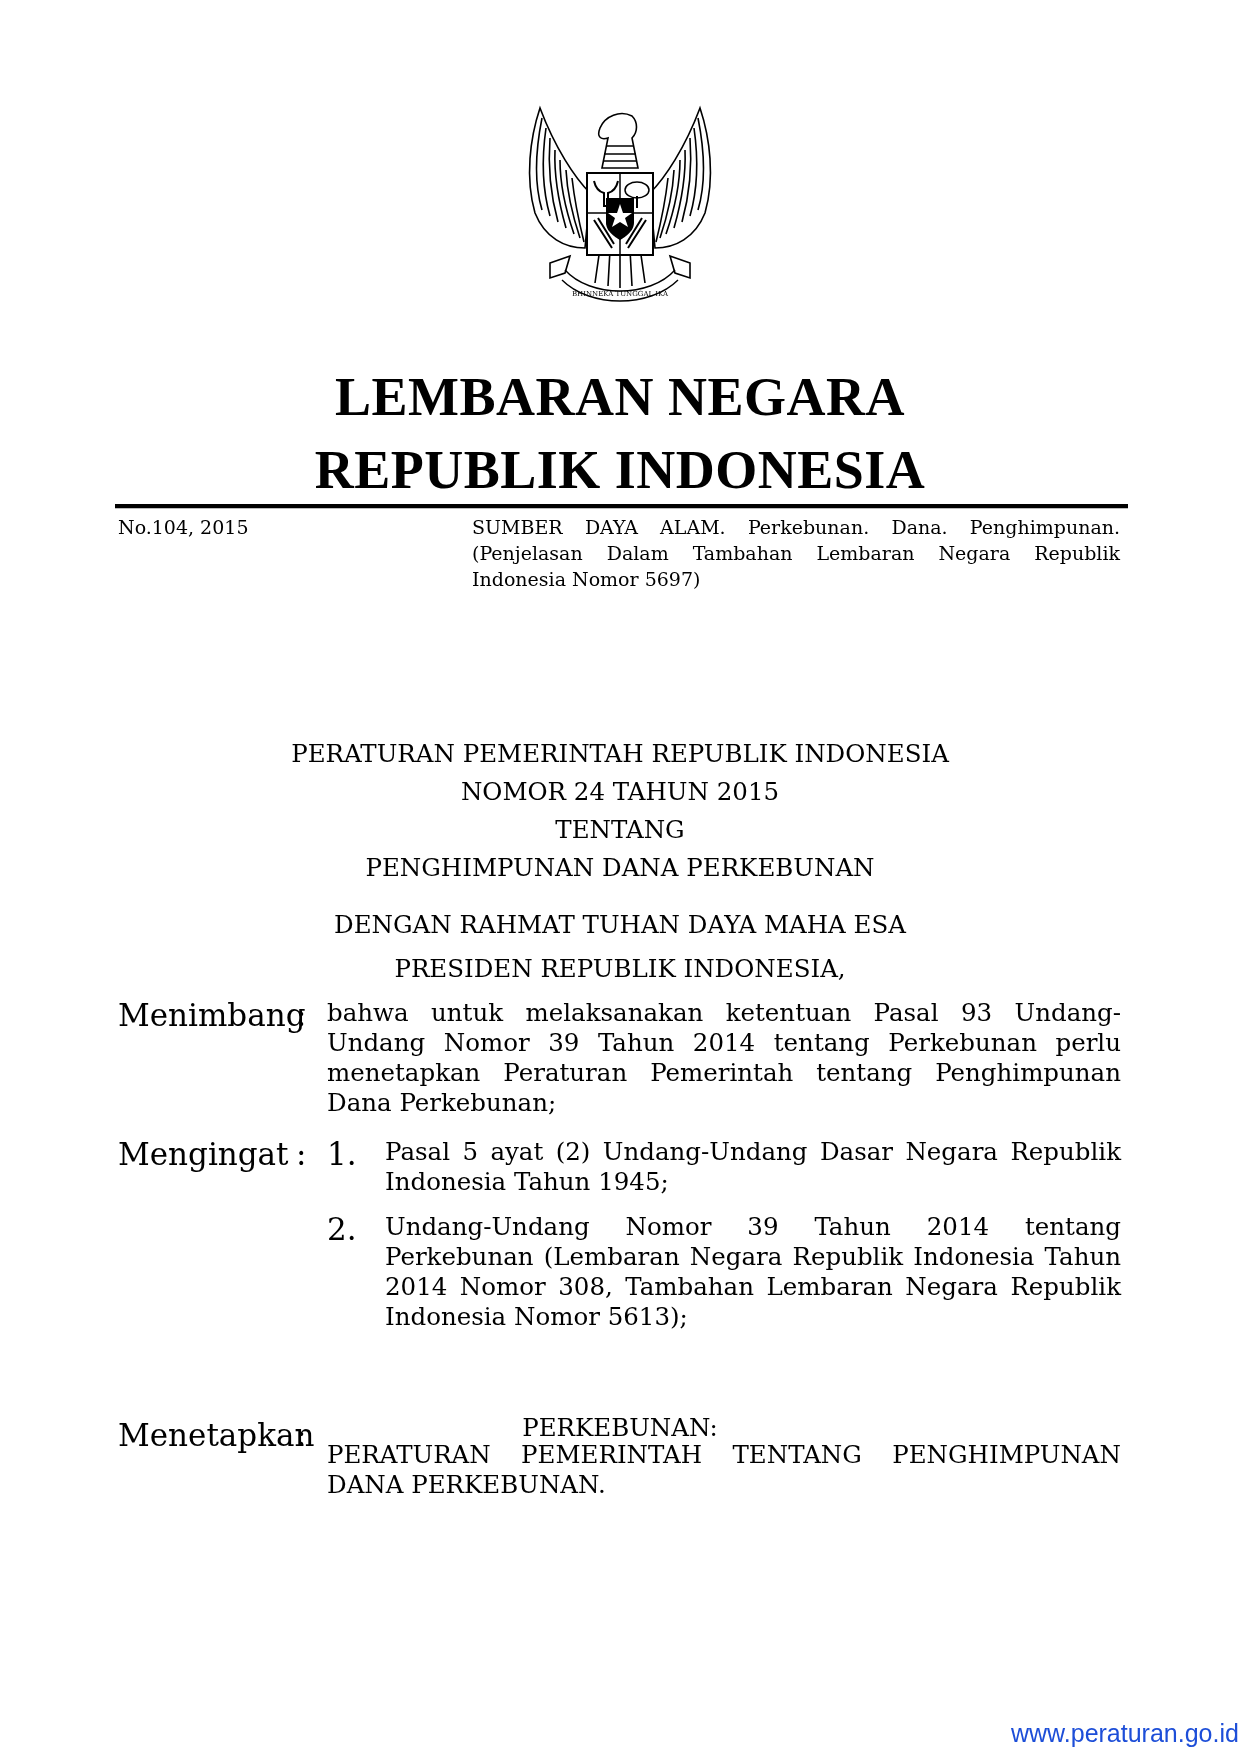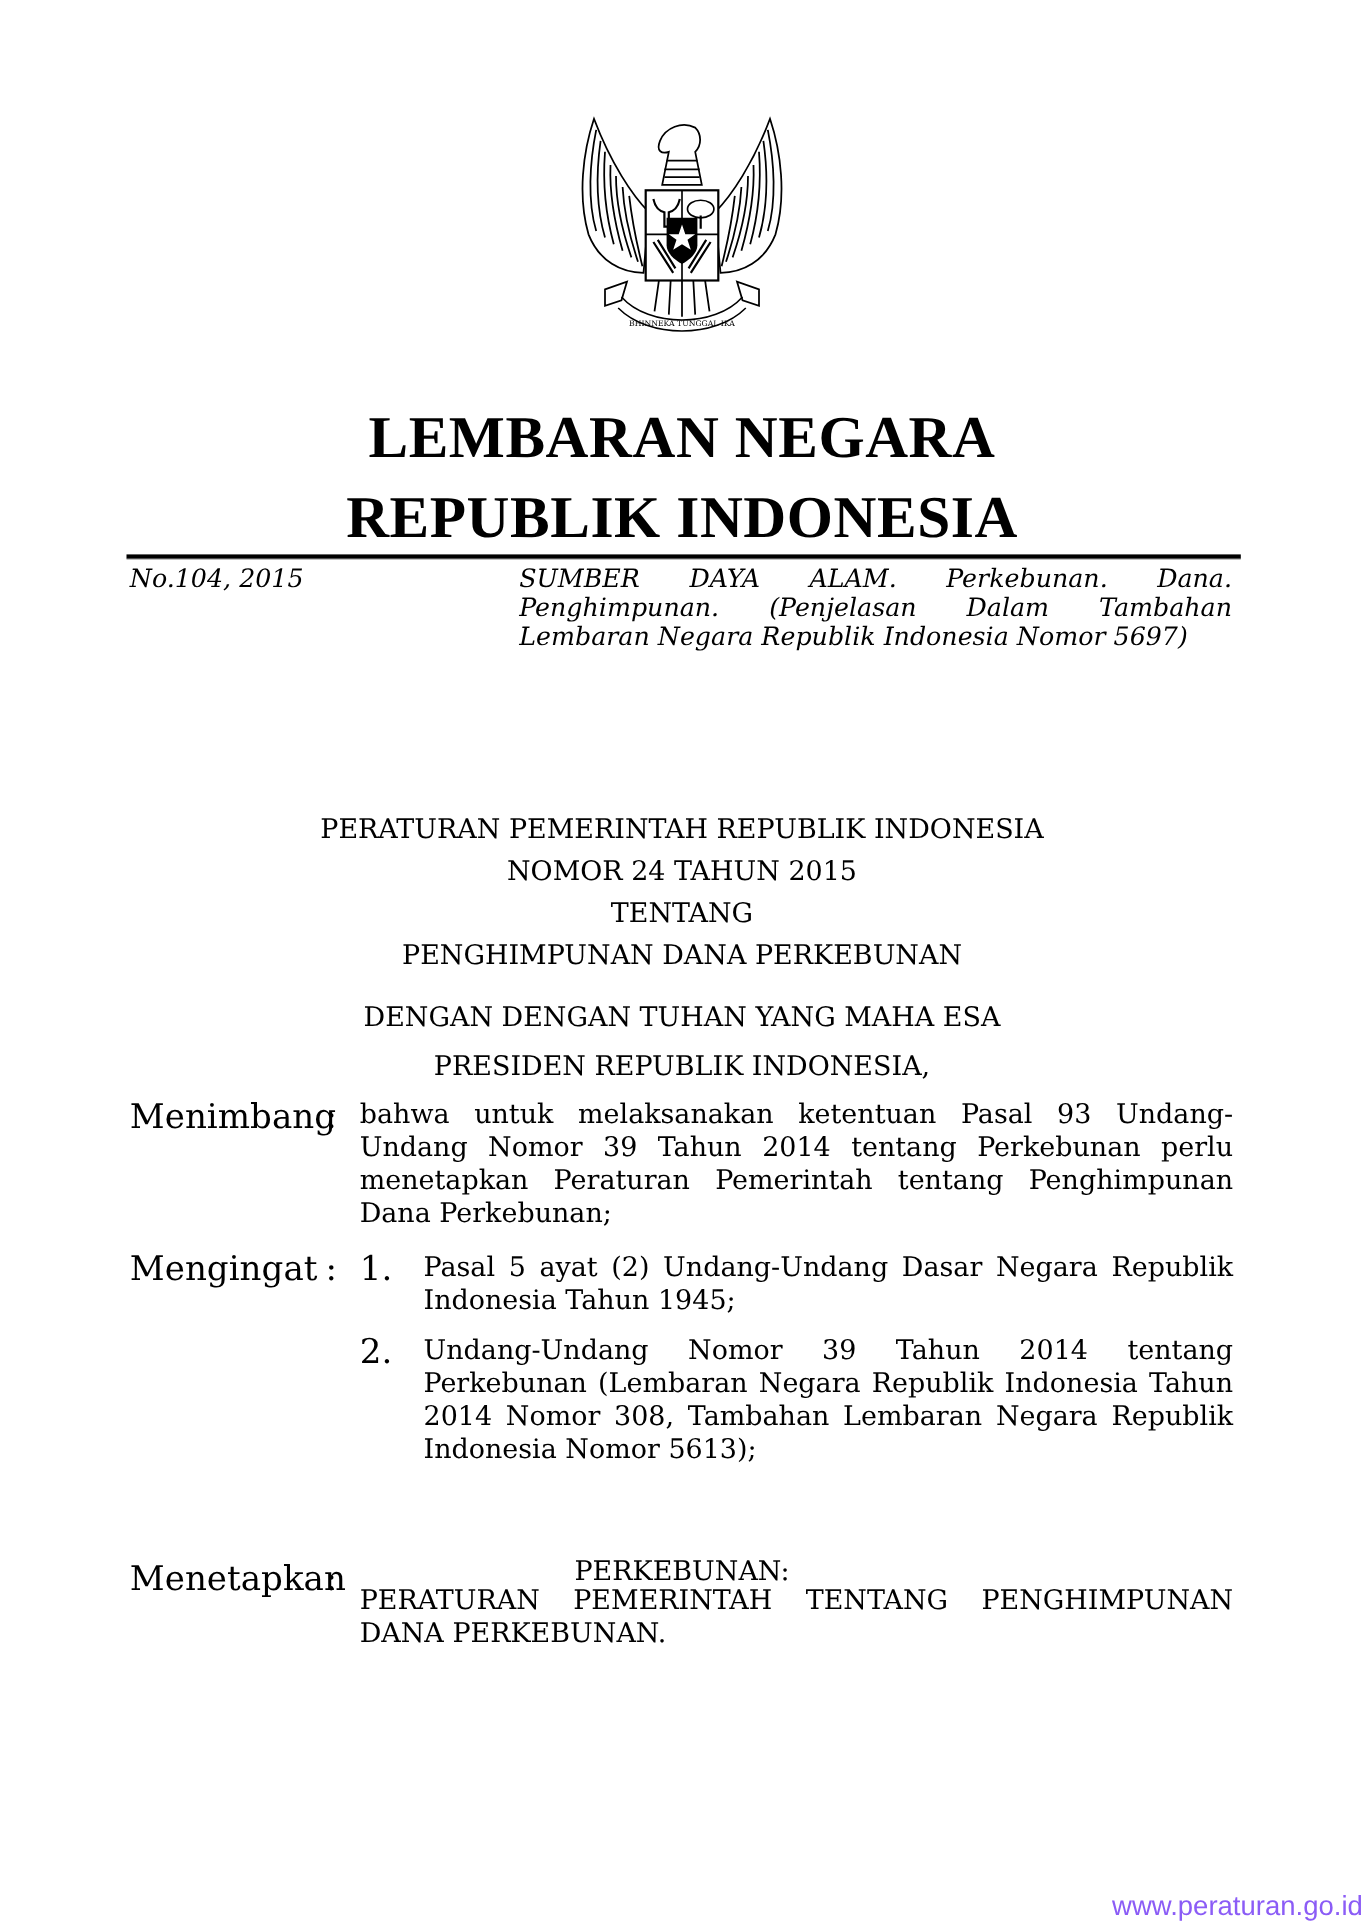--- a/index.html
+++ b/index.html
@@ -2,26 +2,26 @@
 <html><head>
 <meta charset="utf-8">
 <style>
   html, body { margin: 0; padding: 0; background: #ffffff; }
   body { width: 1240px; height: 1755px; position: relative; overflow: hidden; color: #000; font-family: "DejaVu Serif", serif; }
   .abs { position: absolute; }
   .emblem { left: 520px; top: 98px; width: 200px; height: 210px; }
   .title { left: 0; width: 1240px; text-align: center; font-family: "Liberation Serif", serif; font-weight: bold; font-size: 54px; line-height: 1; letter-spacing: 0.5px; }
   .rule { left: 115px; width: 1013px; top: 504px; height: 4px; background: #000; }
   .rule2 { left: 115px; width: 1013px; top: 508px; height: 1px; background: #bbb; }
-  .txt { font-size: 23px; line-height: 26px; white-space: nowrap; font-style: italic; }
+  .txt { font-size: 19px; line-height: 26px; white-space: nowrap; }
   .just { text-align: justify; text-align-last: left; white-space: normal; }
   .center { left: 0; width: 1240px; text-align: center; font-size: 24.5px; line-height: 26px; margin-top: 36px; }
   .label { font-size: 31px; line-height: 26px; }
   .body-block { font-size: 24.5px; line-height: 30px; text-align: justify; }
-  .watermark { font-family: "Liberation Sans", sans-serif; color: #8b5cf6; font-size: 25px; line-height: 26px; }
+  .watermark { font-family: "Liberation Sans", sans-serif; color: #1d4ed8; font-size: 25px; line-height: 26px; }
 </style>
 </head>
 <body>
 
 <div class="abs emblem">
   <svg width="200" height="210" viewBox="0 0 200 210">
     <g fill="none" stroke="#000" stroke-width="1.6">
 
       <path d="M20 10 C10 40 5 80 15 115 C25 140 45 150 65 150 L70 95 C55 80 35 50 20 10 Z"></path>
       <path d="M22 20 C16 50 14 85 22 112"></path>
@@ -76,21 +76,21 @@
 <div class="abs rule"></div>
 <div class="abs rule2"></div>
 
 <div class="abs txt" style="left:118px; top:514px;">No.104, 2015</div>
 <div class="abs txt just" style="left:472px; top:514px; width:648px;">SUMBER DAYA ALAM. Perkebunan. Dana. Penghimpunan. (Penjelasan Dalam Tambahan Lembaran Negara Republik Indonesia Nomor 5697)</div>
 
 <div class="abs center" style="top:705px;">PERATURAN PEMERINTAH REPUBLIK INDONESIA</div>
 <div class="abs center" style="top:743px;">NOMOR 24 TAHUN 2015</div>
 <div class="abs center" style="top:781px;">TENTANG</div>
 <div class="abs center" style="top:819px;">PENGHIMPUNAN DANA PERKEBUNAN</div>
-<div class="abs center" style="top:876px;">DENGAN DENGAN TUHAN YANG MAHA ESA</div>
+<div class="abs center" style="top:876px;">DENGAN RAHMAT TUHAN DAYA MAHA ESA</div>
 <div class="abs center" style="top:920px;">PRESIDEN REPUBLIK INDONESIA,</div>
 
 <div class="abs label" style="left:118px; top:1002px;">Menimbang</div>
 <div class="abs label" style="left:296px; top:1002px;">:</div>
 <div class="abs body-block" style="left:327px; top:998px; width:794px;">bahwa untuk melaksanakan ketentuan Pasal 93 Undang-Undang Nomor 39 Tahun 2014 tentang Perkebunan perlu menetapkan Peraturan Pemerintah tentang Penghimpunan Dana Perkebunan;</div>
 
 <div class="abs label" style="left:118px; top:1141px;">Mengingat</div>
 <div class="abs label" style="left:296px; top:1141px;">:</div>
 
 <div class="abs label" style="left:327px; top:1141px;">1.</div>

